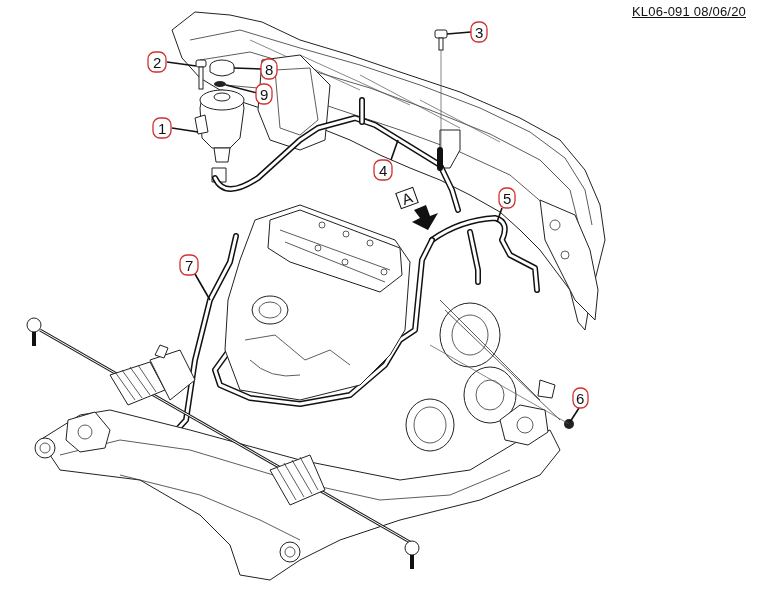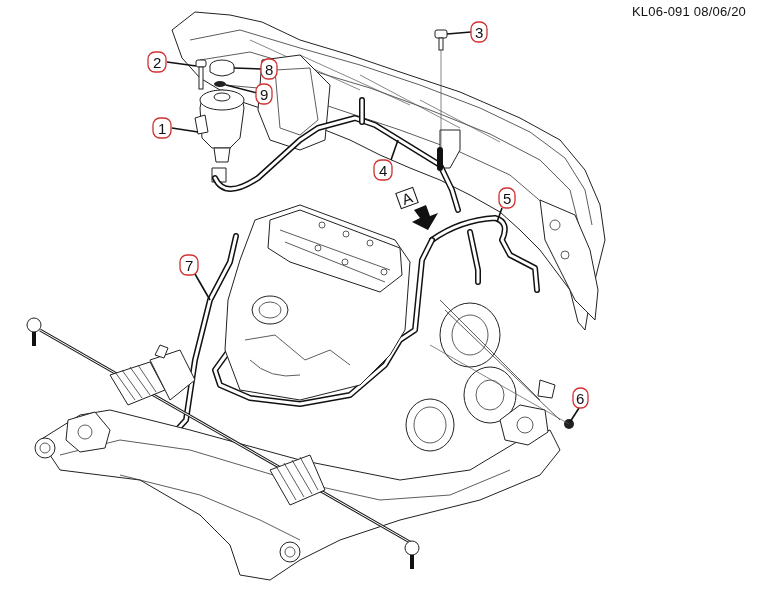--- a/index.html
+++ b/index.html
@@ -1,20 +1,20 @@
 <!DOCTYPE html>
 <html><head>
 <meta charset="utf-8">
 <style>
   html, body { margin: 0; padding: 0; background: #ffffff; }
   body { width: 774px; height: 600px; position: relative; overflow: hidden; font-family: "Liberation Sans", sans-serif; }
   #stage { position: absolute; left: 0; top: 0; width: 774px; height: 600px; }
   .header-id {
     position: absolute; left: 632px; top: 4px; font-size: 13px; color: #111; white-space: nowrap;
-    font-family: "Liberation Sans", sans-serif; letter-spacing: 0.2px;
+    font-family: "Liberation Sans", sans-serif; letter-spacing: 0.2px; text-decoration: underline;
   }
   .callout-text { font-family: "Liberation Sans", sans-serif; font-size: 15px; fill: #111; }
   .callout-box { fill: #fff; stroke: #d0302f; stroke-width: 1.3; }
   .leader { stroke: #111; stroke-width: 1.6; fill: none; }
   .thin { stroke: #333; stroke-width: 0.8; fill: none; }
   .part { stroke: #222; stroke-width: 1; fill: #fff; }
   .hose { stroke: #111; stroke-width: 6; fill: none; stroke-linecap: round; stroke-linejoin: round; }
   .hose-in { stroke: #fff; stroke-width: 3; fill: none; stroke-linecap: round; stroke-linejoin: round; }
   .faint { stroke: #555; stroke-width: 0.7; fill: none; }
 </style>

